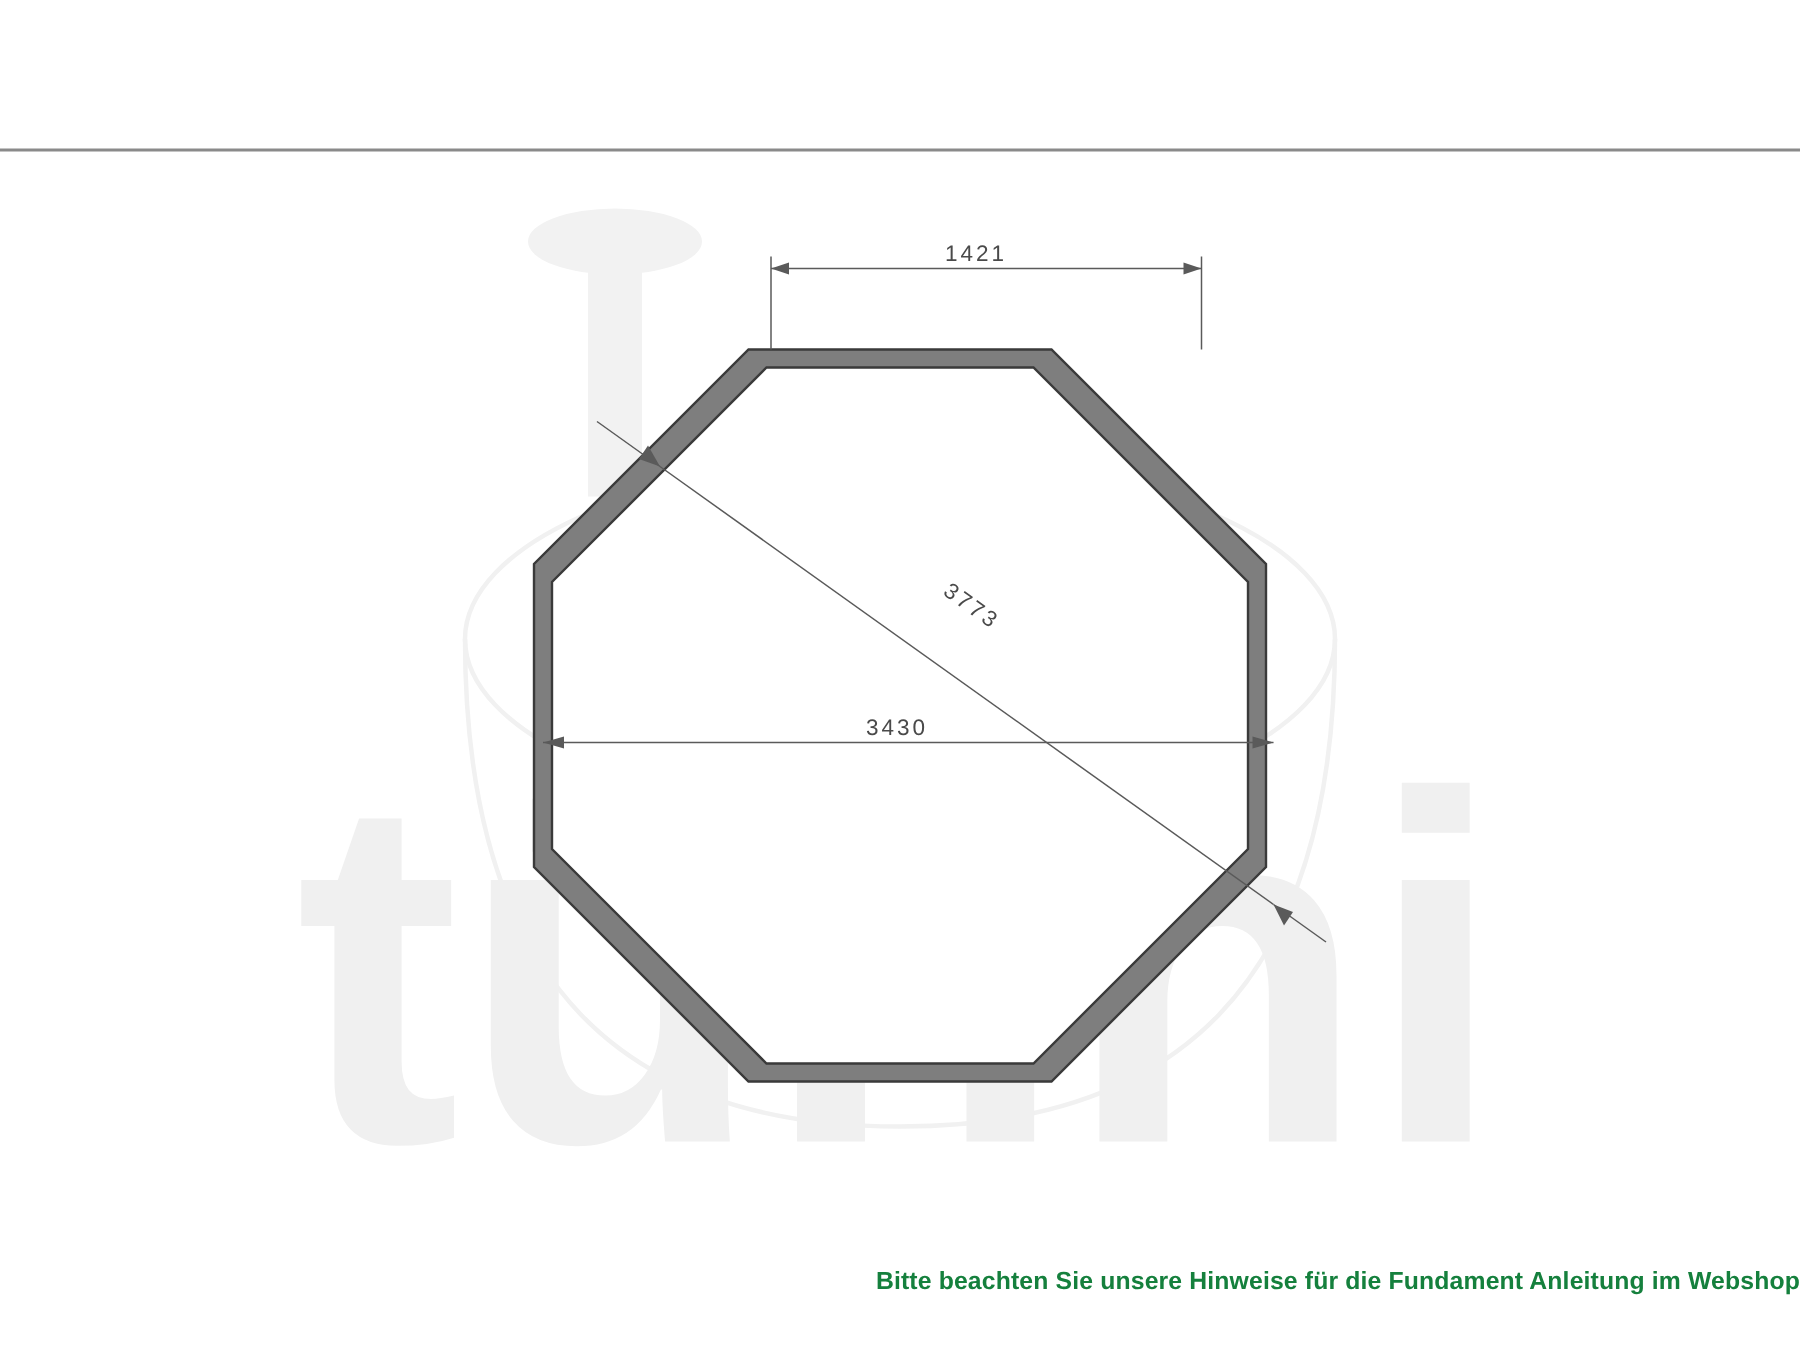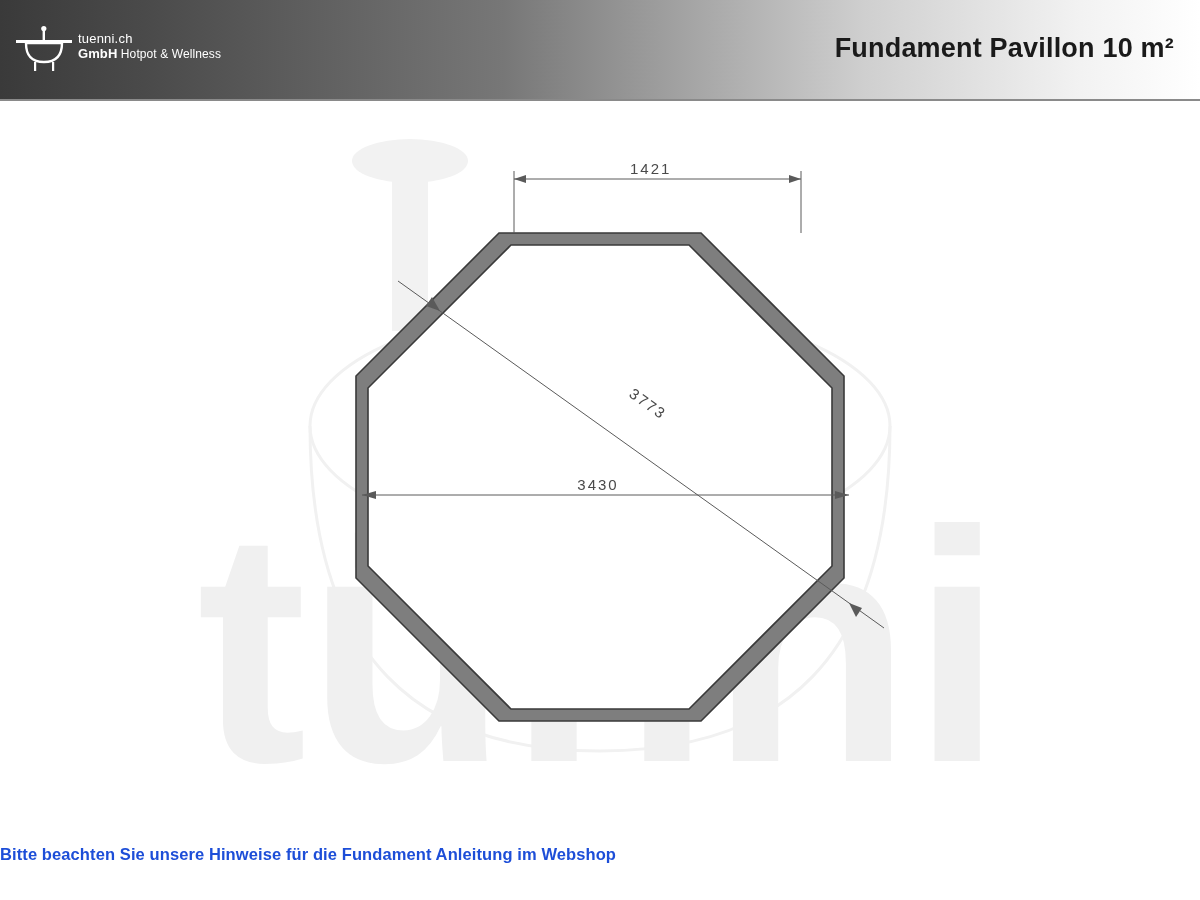--- a/index.html
+++ b/index.html
@@ -107,51 +107,32 @@
     left: 0;
     top: 0;
   }
 
   
   .footer-note {
     position: absolute;
     left: 0;
     top: 845px;
     width: 1200px;
-    text-align: left;
+    text-align: right;
     font-size: 16.5px;
     font-weight: bold;
-    color: #1d4ed8;
+    color: #15803d;
     letter-spacing: 0.1px;
   }
 </style>
 </head>
 <body>
 
 <div class="page">
 
-  <div class="header">
-
-    <div class="logo-block">
-      <svg class="logo-mark" viewBox="0 0 62 48">
-        <rect x="2" y="14" width="56" height="3" fill="#ffffff"></rect>
-        <path d="M12 17 C12 28, 16 36, 30 36 C44 36, 48 28, 48 17 Z" fill="none" stroke="#ffffff" stroke-width="2.4"></path>
-        <rect x="28.6" y="2" width="2.4" height="13" fill="#ffffff"></rect>
-        <circle cx="29.8" cy="2.6" r="2.6" fill="#ffffff"></circle>
-        <rect x="20" y="36" width="2.2" height="9" fill="#ffffff"></rect>
-        <rect x="38" y="36" width="2.2" height="9" fill="#ffffff"></rect>
-      </svg>
-      <div class="logo-text">
-        <div class="logo-line1">tuenni.ch</div>
-        <div class="logo-line2"><b>GmbH</b> <span>Hotpot &amp; Wellness</span></div>
-      </div>
-    </div>
-
-    <div class="header-title">Fundament Pavillon 10 m²</div>
-  </div>
   <div class="header-underline"></div>
 
   <div class="drawing-area">
     <svg class="drawing-svg" width="1200" height="730" viewBox="0 0 1200 730">
 
       <g opacity="1">
         <ellipse cx="600" cy="325" rx="290" ry="120" fill="none" stroke="#f1f1f1" stroke-width="3"></ellipse>
         <path d="M310 325 C310 560, 420 650, 600 650 C780 650, 890 560, 890 325" fill="none" stroke="#f1f1f1" stroke-width="3"></path>
         <ellipse cx="410" cy="60" rx="58" ry="22" fill="#f2f2f2"></ellipse>
         <rect x="392" y="60" width="36" height="170" fill="#f2f2f2"></rect>

